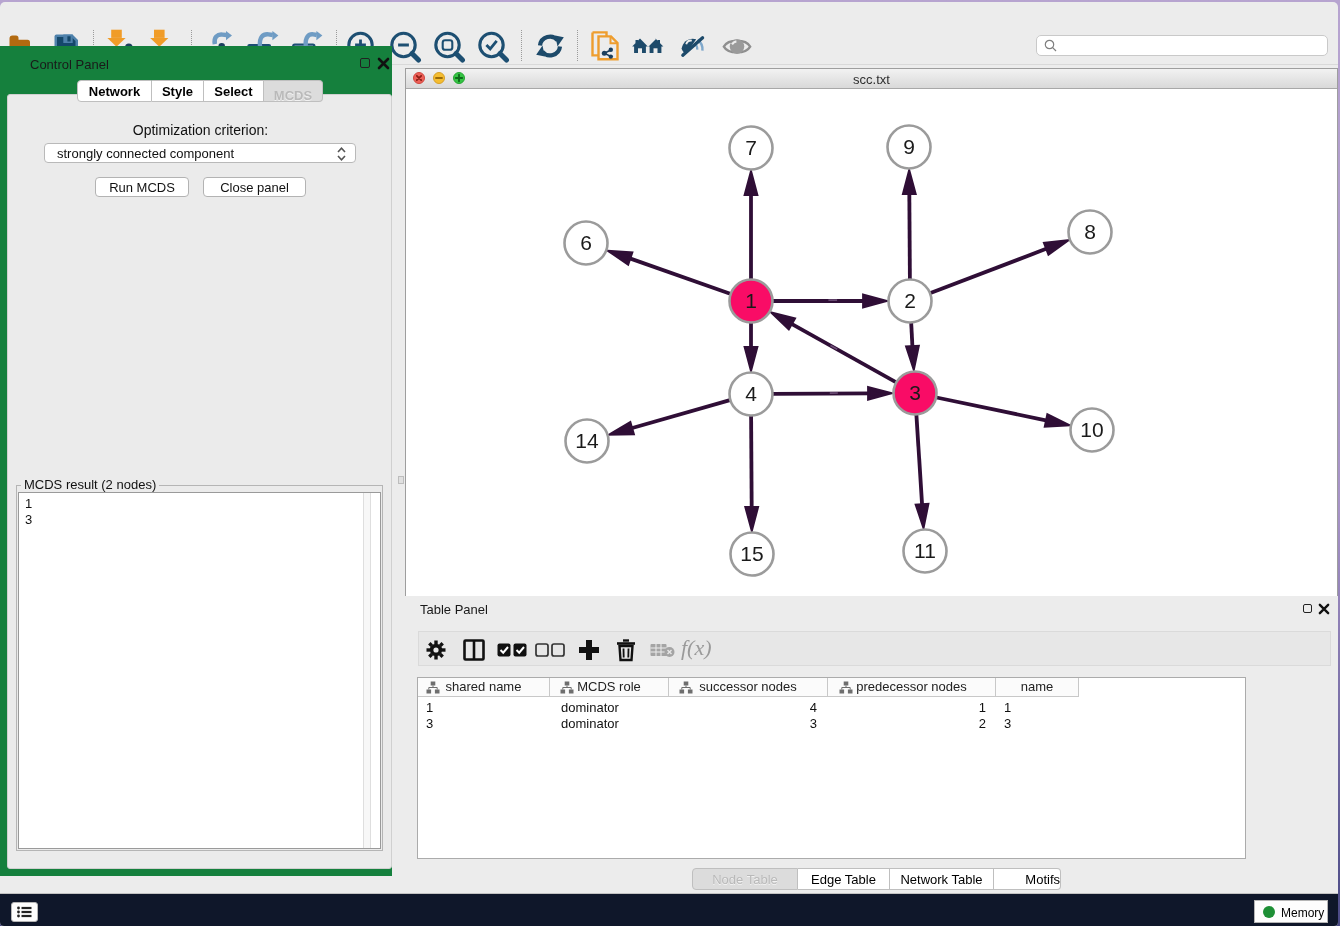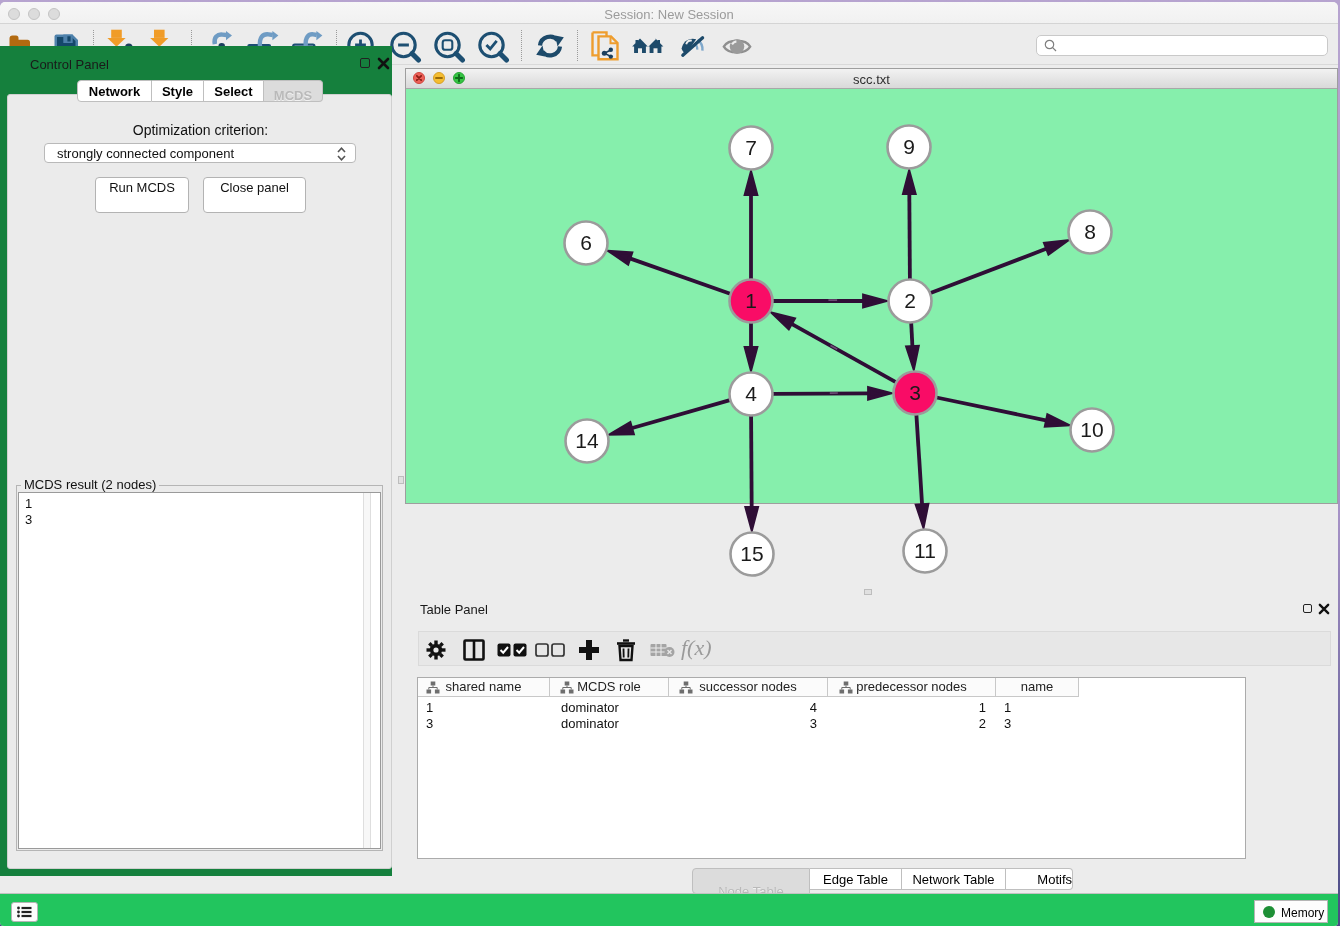--- a/index.html
+++ b/index.html
@@ -29,63 +29,57 @@
          border-left:none; padding:0 11px; line-height:21px; text-align:center; }
   .tab.first { border-left:1px solid #bfbfbf; border-radius:4px 0 0 4px; }
   .tab.last { border-radius:0 4px 4px 0; }
   .tab.sel { background:#dcdcdc; color:#b9b9b9; text-shadow:0 1px 0 #f2f2f2; }
   
   #cpanel-content { position:absolute; left:7px; top:48px; width:385px; height:775px;
                     background:#ebebeb; border:1px solid #d0d0d0; border-radius:3px; }
   #combo { position:absolute; left:44px; top:97px; width:312px; height:20px; background:#fff;
            border:1px solid #b9b9b9; border-radius:4px; font-size:13px; line-height:19px;
            padding-left:12px; color:#111; }
-  .btn { position:absolute; height:36px; background:#fff; border:1px solid #b3b3b3; border-radius:4px;
+  .btn { position:absolute; height:20px; background:#fff; border:1px solid #b3b3b3; border-radius:4px;
          font-size:13px; color:#111; text-align:center; line-height:19px; }
   #mcds-group { position:absolute; left:16px; top:439px; width:367px; height:366px;
                 border:1px solid #b5b5b5; }
   #mcds-label { position:absolute; left:21px; top:431px; background:#ebebeb; padding:0 3px;
                 font-size:13px; color:#111; }
   #mcds-white { position:absolute; left:18px; top:446px; width:363px; height:357px; background:#fff;
                 border:1px solid #9a9a9a; font-size:13px; color:#111; line-height:16px; padding:3px 0 0 6px; }
   #mcds-scroll { position:absolute; left:363px; top:447px; width:8px; height:355px; background:#f7f7f7;
                  border-left:1px solid #dedede; border-right:1px solid #dedede; }
   
-  #netwin { position:absolute; left:405px; top:66px; width:933px; height:436px;
-            background:#86efac; border:1px solid #9e9e9e; }
+  #netwin { position:absolute; left:405px; top:66px; width:933px; height:608px;
+            background:#ffffff; border:1px solid #9e9e9e; }
   #nettitle { position:absolute; left:0; top:0; width:100%; height:20px;
               background:linear-gradient(#f2f2f2,#d9d9d9); border-bottom:1px solid #a8a8a8; }
   #nettitle .tl { position:absolute; top:3px; width:12px; height:12px; border-radius:50%; }
   #nettitle-text { position:absolute; top:3px; width:100%; text-align:center; font-size:13px; color:#2e2e2e; }
   
   #tpanel { position:absolute; left:398px; top:594px; width:940px; height:297px; background:#ececec; }
   #ttoolbar { position:absolute; left:20px; top:35px; width:913px; height:35px; background:#e7e7e7;
               border:1px solid #dadada; }
   #ttable { position:absolute; left:19px; top:81px; width:829px; height:182px; background:#fff;
             border:1px solid #ababab; }
   #thead { position:absolute; left:0; top:0; width:660px; height:19px; background:#fbfbfb;
            border-bottom:1px solid #c8c8c8; font-size:13px; color:#222; }
   .thcell { position:absolute; top:0; height:19px; border-right:1px solid #c8c8c8; text-align:center;
             line-height:18px; }
   .trow { position:absolute; font-size:13px; color:#111; height:16px; line-height:16px; }
   
-  #statusbar { position:absolute; left:0; top:891px; width:1338px; height:33px; background:#22c55e;
+  #statusbar { position:absolute; left:0; top:891px; width:1338px; height:33px; background:#0f172a;
                border-top:1px solid #c2c2c2; }
   .sq-btn { position:absolute; background:#fdfdfd; border:1px solid #b5b5b5; }
 </style>
 </head>
 <body>
 <div id="appwin">
 
-  <div id="titlebar">
-    <div class="dot" style="left:8px;"></div>
-    <div class="dot" style="left:28px;"></div>
-    <div class="dot" style="left:48px;"></div>
-    <div id="title-text">Session: New Session</div>
-  </div>
 
   <div id="toolbar">
 
     <svg class="tbi" style="left:4px" viewBox="0 0 36 34">
       <path d="M5.5 25 V9.5 Q5.5 6.5 8.5 6.5 H12 Q14.5 6.5 14.5 9 V10.8 H23.5 Q26 10.8 26 13.3 V17.5 L10.5 27.5 z" fill="#b26a10"></path>
       <path d="M5.7 27.5 L13.2 17.5 H34.5 L26.5 27.5 z" fill="#f3a64a"></path>
     </svg>
 
     <svg class="tbi" style="left:48px" viewBox="0 0 36 34">
       <path d="M6.5 7.5 Q6.5 5.5 8.5 5.5 H24.5 L30 11 V26.4 Q30 28.4 28 28.4 H8.5 Q6.5 28.4 6.5 26.4 z" fill="#4e81ab"></path>
@@ -466,21 +460,21 @@
       <div class="trow" style="left:251px;top:22px;width:148px;text-align:right;">4</div>
       <div class="trow" style="left:410px;top:22px;width:158px;text-align:right;">1</div>
       <div class="trow" style="left:586px;top:22px;">1</div>
       <div class="trow" style="left:8px;top:38px;">3</div>
       <div class="trow" style="left:143px;top:38px;">dominator</div>
       <div class="trow" style="left:251px;top:38px;width:148px;text-align:right;">3</div>
       <div class="trow" style="left:410px;top:38px;width:158px;text-align:right;">2</div>
       <div class="trow" style="left:586px;top:38px;">3</div>
     </div>
     <div class="tabrow" style="left:294px;top:272px;">
-      <div class="tab first sel" style="width:118px;padding:12px;">Node Table</div>
+      <div class="tab first sel" style="width:106px;padding:0;">Node Table</div>
       <div class="tab" style="width:92px;padding:0;">Edge Table</div>
       <div class="tab" style="width:104px;padding:0;">Network Table</div>
       <div class="tab last" style="width:67px;padding:0;text-align:right;">Motifs</div>
     </div>
   </div>
 
   <div id="statusbar">
     <div class="sq-btn" style="left:11px;top:8px;width:27px;height:20px;border-radius:3px;">
       <svg width="15" height="12" style="position:absolute;left:5px;top:3px" viewBox="0 0 15 12">
         <g fill="#222">

